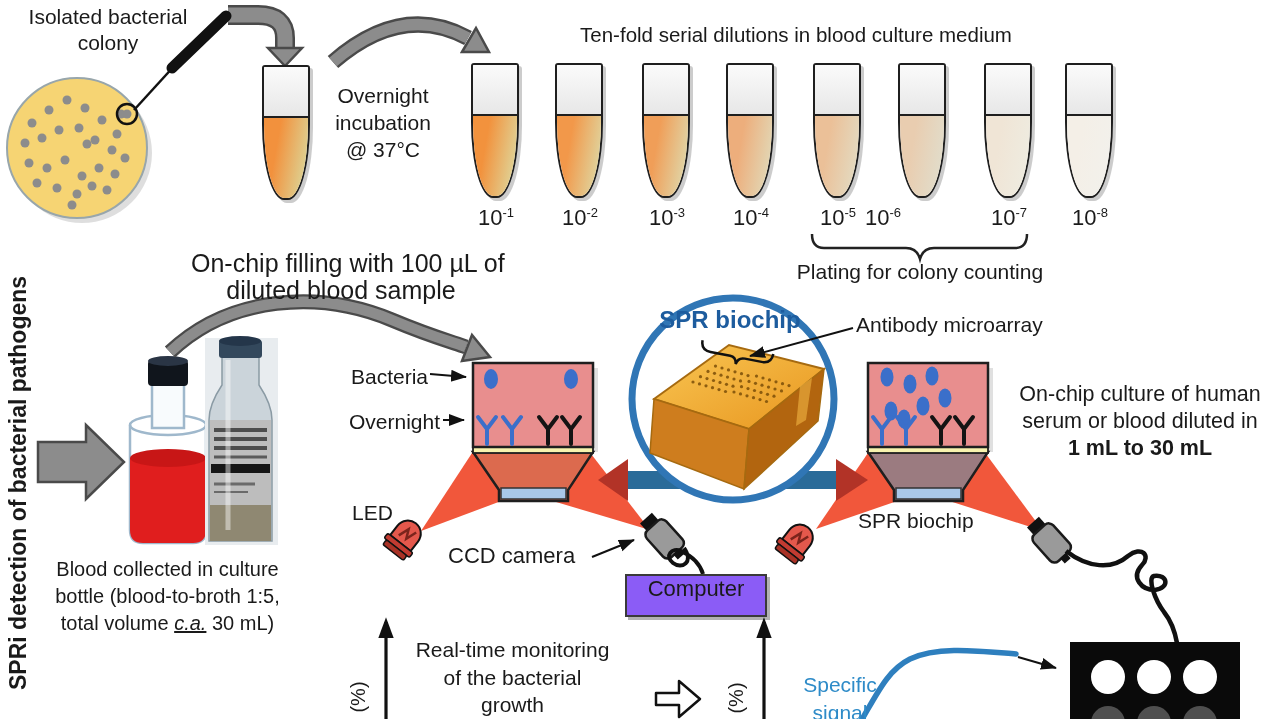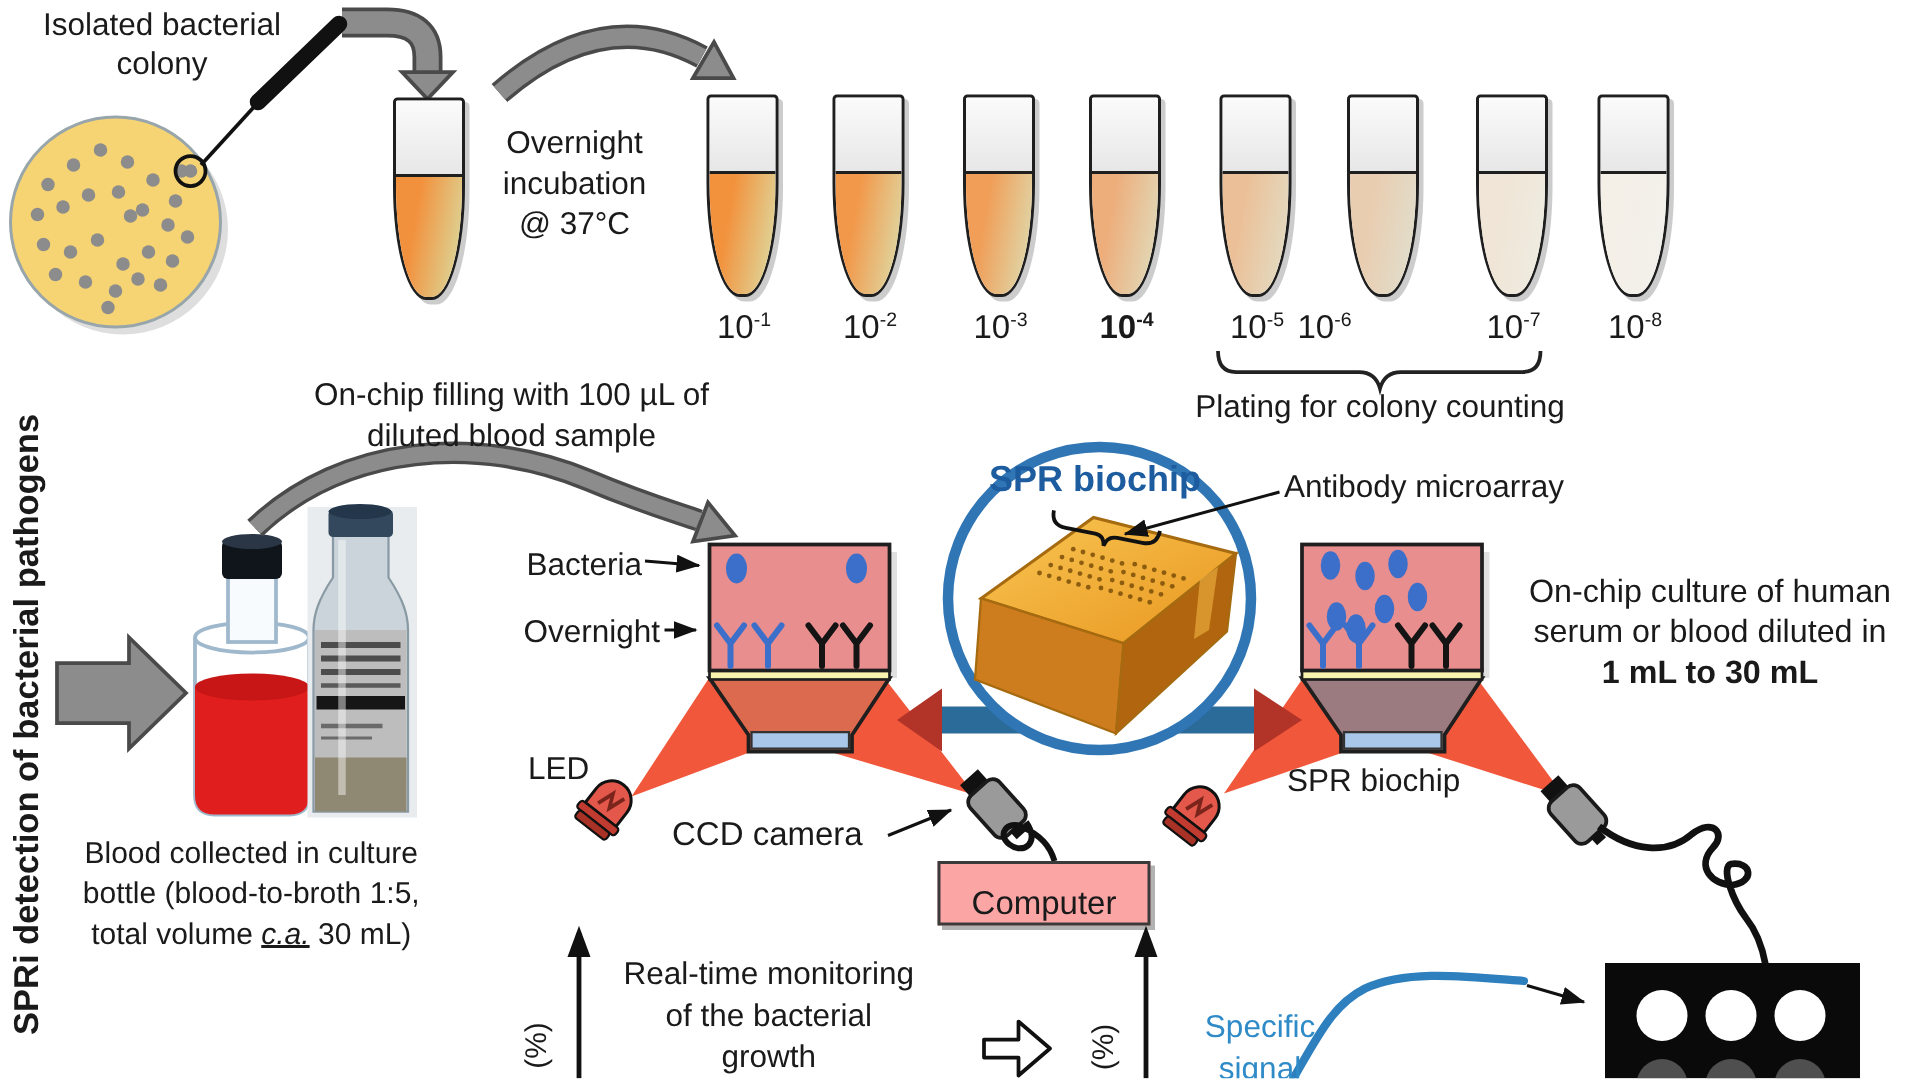--- a/index.html
+++ b/index.html
@@ -14,22 +14,22 @@
     box-shadow:3px 3px 0 rgba(110,110,110,.35);display:flex;flex-direction:column;}
   .tube .cap{height:49px;border-bottom:2.5px solid #1f1f1f;background:linear-gradient(180deg,#fbfbfb,#e7e7e7);}
   .tube .liq{flex:1;}
   .tlabel{position:absolute;transform:translateX(-50%);font-size:22px;}
   .tlabel sup{font-size:13px;}
   .vert-label{position:absolute;left:3px;top:245px;height:476px;width:30px;
     writing-mode:vertical-rl;transform:rotate(180deg);font-weight:bold;font-size:23px;
     display:flex;align-items:center;justify-content:center;white-space:nowrap;}
   .pct{position:absolute;width:60px;height:28px;display:flex;align-items:center;justify-content:center;
     transform:rotate(-90deg);font-size:20px;}
-  #computer-box{position:absolute;left:625px;top:574px;width:138px;height:39px;background:#fca5a5;
-    border:2.5px solid #3a3a3a;box-shadow:3px 3px 0 rgba(0,0,0,.3);display:flex;align-items:flex-end;
+  #computer-box{position:absolute;left:625px;top:574px;width:138px;height:39px;background:#8b5cf6;
+    border:2.5px solid #3a3a3a;box-shadow:3px 3px 0 rgba(0,0,0,.3);display:flex;align-items:flex-start;
     justify-content:center;font-size:22px;}
   #spot-box{position:absolute;left:1070px;top:642px;width:170px;height:77px;background:#0a0a0a;overflow:hidden;}
   .spot{position:absolute;width:34px;height:34px;border-radius:50%;}
   .spot.w{background:#fff;} .spot.g{background:#4f4f4f;}
   .blue-txt{color:#2E8BC8;}
   .b{font-weight:bold;} .i{font-style:italic;text-decoration:underline;}
   #biochip-title{color:#1D5C9E;font-weight:bold;font-size:24px;}
 </style>
 </head>
 <body>
@@ -295,26 +295,27 @@
     <div>Isolated bacterial</div>
     <div>colony</div>
   </div>
 
   <div class="txt ctr" style="left:323px;top:82px;width:120px;">
     <div>Overnight</div>
     <div>incubation</div>
     <div>@ 37°C</div>
   </div>
 
+  <div class="txt ctr" style="left:543px;top:21px;width:506px;font-size:20.5px;">Ten-fold serial dilutions in blood culture medium</div>
 
   <div class="txt ctr" style="left:770px;top:258px;width:300px;text-align:center;">Plating for colony counting</div>
 
   <div class="vert-label">SPRi detection of bacterial pathogens</div>
 
-  <div class="txt ctr" style="left:191px;top:250px;width:300px;font-size:21px;">
+  <div class="txt ctr" style="left:191px;top:250px;width:300px;font-size:25px;">
     <div>On-chip filling with 100 µL of</div>
     <div>diluted blood sample</div>
   </div>
 
   <div class="txt ctr" style="left:40px;top:556px;width:255px;font-size:20px;">
     <div>Blood collected in culture</div>
     <div>bottle (blood-to-broth 1:5,</div>
     <div><span>total volume </span><span class="i">c.a.</span><span> 30 mL)</span></div>
   </div>
 
@@ -374,21 +375,21 @@
         <div class="tlabel" style="left: 580px; top: 205px;"><span>10</span><sup>-2</sup></div>
         <div class="tube" style="left: 642px; top: 63px;">
           <div class="cap"></div>
           <div class="liq" style="background: linear-gradient(100deg, rgb(240, 158, 88) 30%, rgb(221, 224, 182));"></div>
         </div>
         <div class="tlabel" style="left: 667px; top: 205px;"><span>10</span><sup>-3</sup></div>
         <div class="tube" style="left: 726px; top: 63px;">
           <div class="cap"></div>
           <div class="liq" style="background: linear-gradient(100deg, rgb(237, 174, 124) 30%, rgb(224, 223, 192));"></div>
         </div>
-        <div class="tlabel" style="left: 751px; top: 205px; font-weight: bold;"><span>10</span><sup>-4</sup></div>
+        <div class="tlabel" style="left: 751px; top: 205px;"><span>10</span><sup>-4</sup></div>
         <div class="tube" style="left: 813px; top: 63px;">
           <div class="cap"></div>
           <div class="liq" style="background: linear-gradient(100deg, rgb(235, 192, 152) 30%, rgb(226, 223, 200));"></div>
         </div>
         <div class="tlabel" style="left: 838px; top: 205px;"><span>10</span><sup>-5</sup></div>
         <div class="tube" style="left: 898px; top: 63px;">
           <div class="cap"></div>
           <div class="liq" style="background: linear-gradient(100deg, rgb(233, 205, 176) 30%, rgb(224, 224, 208));"></div>
         </div>
         <div class="tlabel" style="left: 883px; top: 205px;"><span>10</span><sup>-6</sup></div>

